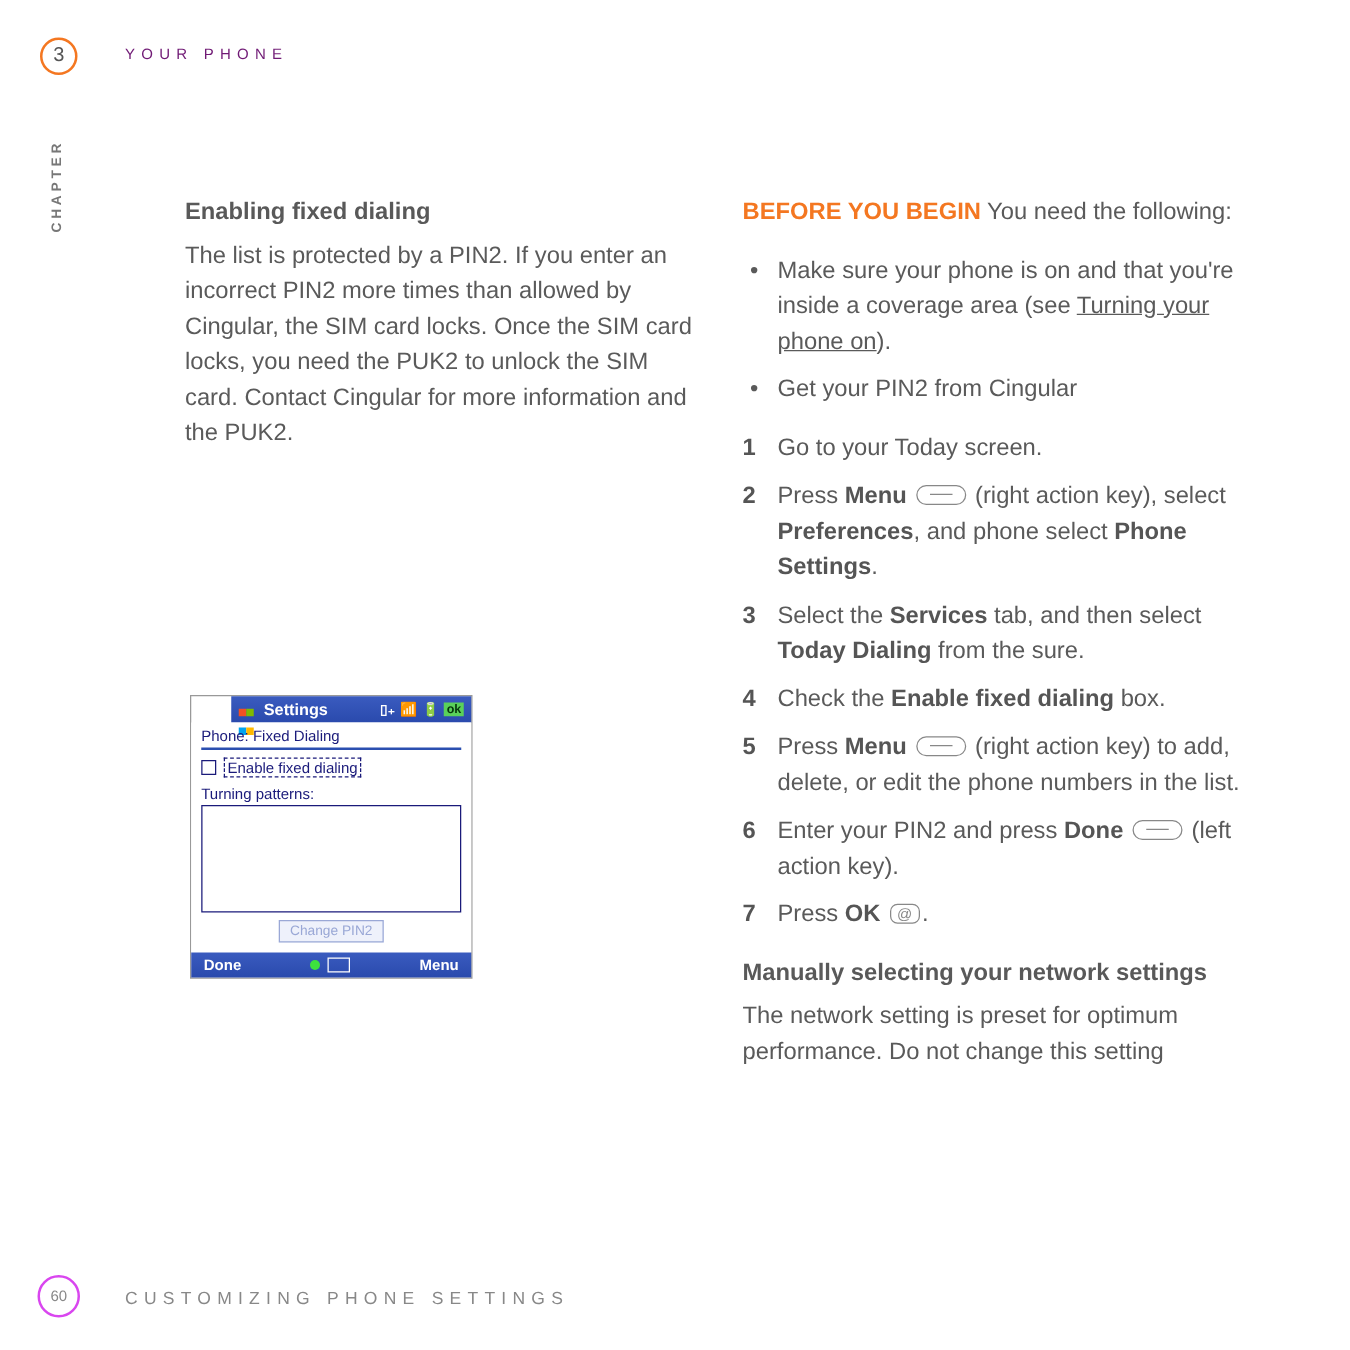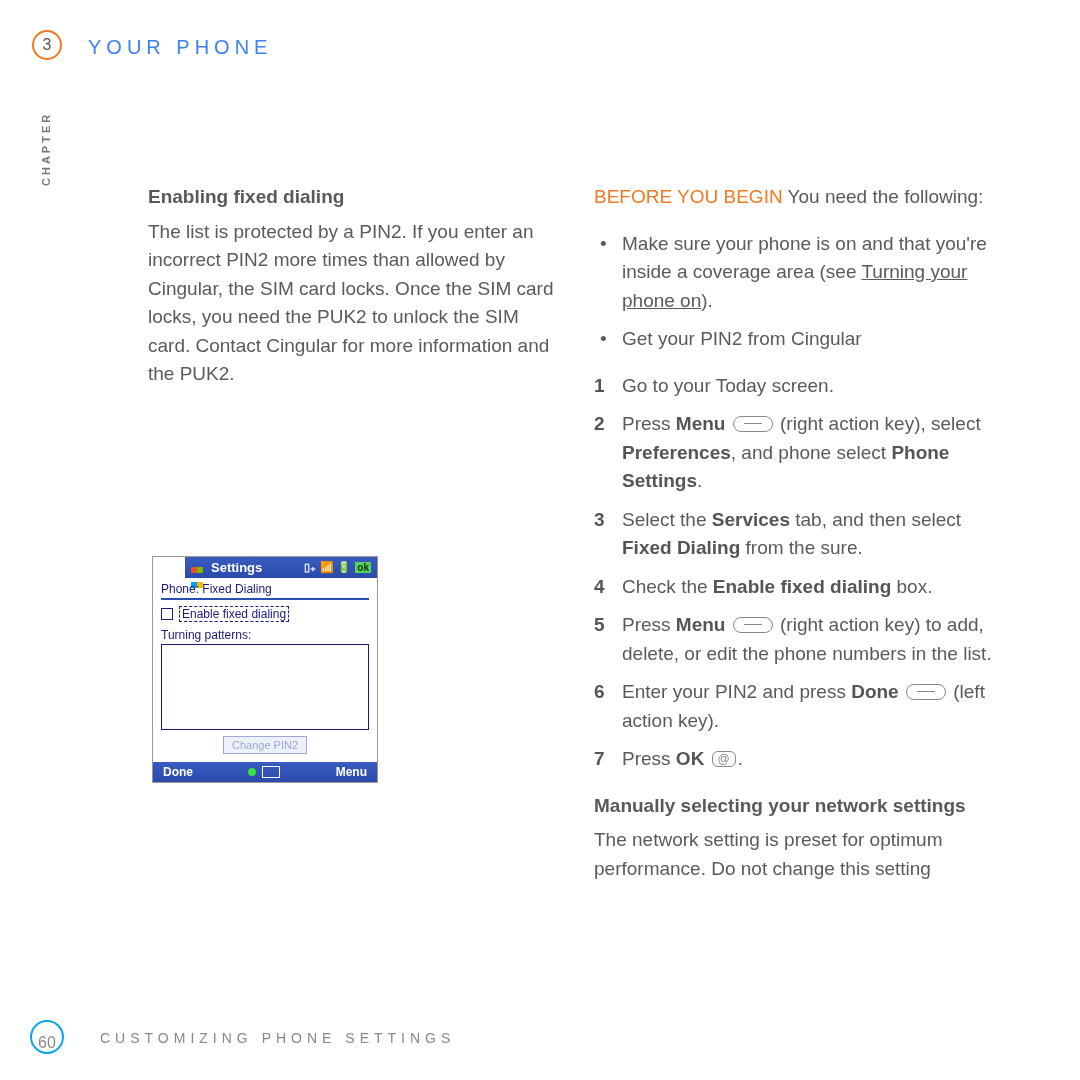--- a/index.html
+++ b/index.html
@@ -1,47 +1,47 @@
 <!DOCTYPE html>
 <html><head>
   <meta charset="utf-8">
   <style>
     * { box-sizing: border-box; margin: 0; padding: 0; }
     html, body { width: 1080px; height: 1080px; background: #ffffff; font-family: Arial, Helvetica, sans-serif; color: #555555; }
     .page { position: relative; width: 1080px; height: 1080px; }
 
     .chapter-badge { position: absolute; left: 32px; top: 30px; width: 30px; height: 30px; border: 2px solid #f47721; border-radius: 50%; display: flex; align-items: center; justify-content: center; font-size: 16px; color: #555; }
-    .header-text { position: absolute; left: 88px; top: 36px; font-size: 20px; letter-spacing: 5px; color: #3b82f6; }
+    .header-text { position: absolute; left: 100px; top: 36px; font-size: 12px; letter-spacing: 5px; color: #701a75; }
     .chapter-label { position: absolute; left: 40px; top: 186px; transform: rotate(-90deg); transform-origin: left top; font-size: 11px; font-weight: bold; letter-spacing: 3px; color: #777; }
 
-    .col { position: absolute; top: 156px; width: 410px; font-size: 19px; line-height: 1.5; color: #5a5a5a; margin-top: 27px; }
+    .col { position: absolute; top: 156px; width: 410px; font-size: 19px; line-height: 1.5; color: #5a5a5a; }
     .col-left { left: 148px; }
     .col-right { left: 594px; }
 
     h3.sec { font-size: 19px; font-weight: bold; color: #595959; margin-bottom: 6px; }
     p { margin-bottom: 18px; }
-    .before-tag { color: #f47721; font-weight: normal; }
+    .before-tag { color: #f47721; font-weight: bold; }
     .bold { font-weight: bold; color: #555; }
     .underline { text-decoration: underline; }
 
     ul.bullets { list-style: none; margin: 0 0 18px 0; }
     ul.bullets li { position: relative; padding-left: 28px; margin-bottom: 10px; }
     ul.bullets li:before { content: "•"; position: absolute; left: 6px; top: 0; color: #5a5a5a; font-size: 19px; }
 
     ol.steps { list-style: none; margin: 0 0 18px 0; }
     ol.steps li { position: relative; padding-left: 28px; margin-bottom: 10px; }
     .step-num { position: absolute; left: 0; top: 0; font-weight: bold; color: #555; }
 
     .key-icon { display: inline-block; width: 40px; height: 16px; border: 1.5px solid #888; border-radius: 10px; vertical-align: -2px; position: relative; margin: 0 2px; }
     .key-icon.short { width: 24px; height: 16px; border-radius: 6px; }
     .key-icon:after { content: ""; position: absolute; left: 10px; right: 10px; top: 6px; border-top: 1.5px solid #888; }
     .key-icon.short:after { content: "@"; border:none; left:0; right:0; top:-2px; text-align:center; font-size:12px; color:#888; }
 
     
-    .page-badge { position: absolute; left: 30px; bottom: 26px; width: 34px; height: 34px; border: 2px solid #0ea5e9; border-radius: 50%; display: flex; align-items: flex-end; justify-content: center; font-size: 16px; color: #888; }
+    .page-badge { position: absolute; left: 30px; bottom: 26px; width: 34px; height: 34px; border: 2px solid #d946ef; border-radius: 50%; display: flex; align-items: center; justify-content: center; font-size: 12px; color: #888; }
     .footer-text { position: absolute; left: 100px; bottom: 34px; font-size: 14px; letter-spacing: 5px; color: #888; }
 
     
     .phone-shot { position: absolute; left: 152px; top: 556px; width: 226px; border: 1px solid #999; background: #fff; }
     .ps-titlebar { display: flex; align-items: center; background: linear-gradient(#3a5bbf,#2a4aad); color: #fff; font-size: 13px; font-weight: bold; padding: 3px 6px; margin-left: 32px; }
     .ps-winlogo { display:inline-block; width:14px; height:14px; margin-right:6px; }
     .ps-winlogo span { display:inline-block; width:6px; height:6px; }
     .wl-r{background:#f25022;} .wl-g{background:#7fba00;} .wl-b{background:#00a4ef;} .wl-y{background:#ffb900;}
     .ps-status { margin-left:auto; display:flex; gap:4px; align-items:center; }
     .ps-status span { font-size:11px; }
@@ -123,21 +123,21 @@
         <span>Get your PIN2 from Cingular</span>
       </li>
     </ul>
 
     <ol class="steps">
       <li><span class="step-num">1</span><span>Go to your Today screen.</span></li>
       <li><span class="step-num">2</span>
         <span>Press </span><span class="bold">Menu</span> <span class="key-icon"></span><span> (right action key), select </span><span class="bold">Preferences</span><span>, and phone select </span><span class="bold">Phone Settings</span><span>.</span>
       </li>
       <li><span class="step-num">3</span>
-        <span>Select the </span><span class="bold">Services</span><span> tab, and then select </span><span class="bold">Fixed Dialing</span><span> from the sure.</span>
+        <span>Select the </span><span class="bold">Services</span><span> tab, and then select </span><span class="bold">Today Dialing</span><span> from the sure.</span>
       </li>
       <li><span class="step-num">4</span>
         <span>Check the </span><span class="bold">Enable fixed dialing</span><span> box.</span>
       </li>
       <li><span class="step-num">5</span>
         <span>Press </span><span class="bold">Menu</span> <span class="key-icon"></span><span> (right action key) to add, delete, or edit the phone numbers in the list.</span>
       </li>
       <li><span class="step-num">6</span>
         <span>Enter your PIN2 and press </span><span class="bold">Done</span> <span class="key-icon"></span><span> (left action key).</span>
       </li>

